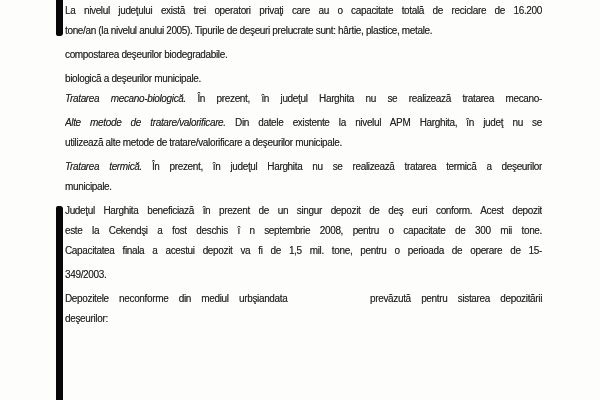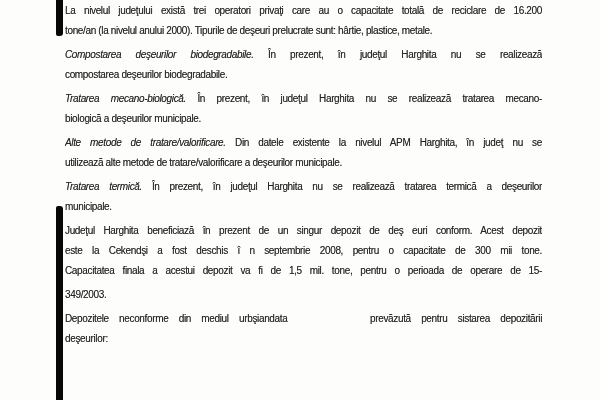--- a/index.html
+++ b/index.html
@@ -38,31 +38,30 @@
 
 <div class="page">
 
   <div class="scan-bar scan-bar-top"></div>
   <div class="scan-bar scan-bar-bottom"></div>
 
   <div class="text-block">
 
     <div class="para">
       <div class="line jl"><span>La nivelul judeţului există trei operatori privaţi care au o capacitate totală de reciclare de 16.200</span></div>
-      <div class="line ll"><span>tone/an (la nivelul anului 2000). Tipurile de deşeuri prelucrate sunt: hârtie, plastice, metale.</span></div>
+      <div class="line ll"><span>tone/an (la nivelul anului 2005). Tipurile de deşeuri prelucrate sunt: hârtie, plastice, metale.</span></div>
     </div>
 
     <div class="para">
-      <div class="line jl"><span class="lead">Compostarea deşeurilor biodegradabile.</span><span> În prezent, în judeţul Harghita nu se realizează</span></div>
       <div class="line ll"><span>compostarea deşeurilor biodegradabile.</span></div>
     </div>
 
     <div class="para">
+      <div class="line ll"><span>biologică a deşeurilor municipale.</span></div>
       <div class="line jl"><span class="lead">Tratarea mecano-biologică.</span><span> În prezent, în judeţul Harghita nu se realizează tratarea mecano-</span></div>
-      <div class="line ll"><span>biologică a deşeurilor municipale.</span></div>
     </div>
 
     <div class="para">
       <div class="line jl"><span class="lead">Alte metode de tratare/valorificare.</span><span> Din datele existente la nivelul APM Harghita, în judeţ nu se</span></div>
       <div class="line ll"><span>utilizează alte metode de tratare/valorificare a deşeurilor municipale.</span></div>
     </div>
 
     <div class="para">
       <div class="line jl"><span class="lead">Tratarea termică.</span><span> În prezent, în judeţul Harghita nu se realizează tratarea termică a deşeurilor</span></div>
       <div class="line ll"><span>municipale.</span></div>

